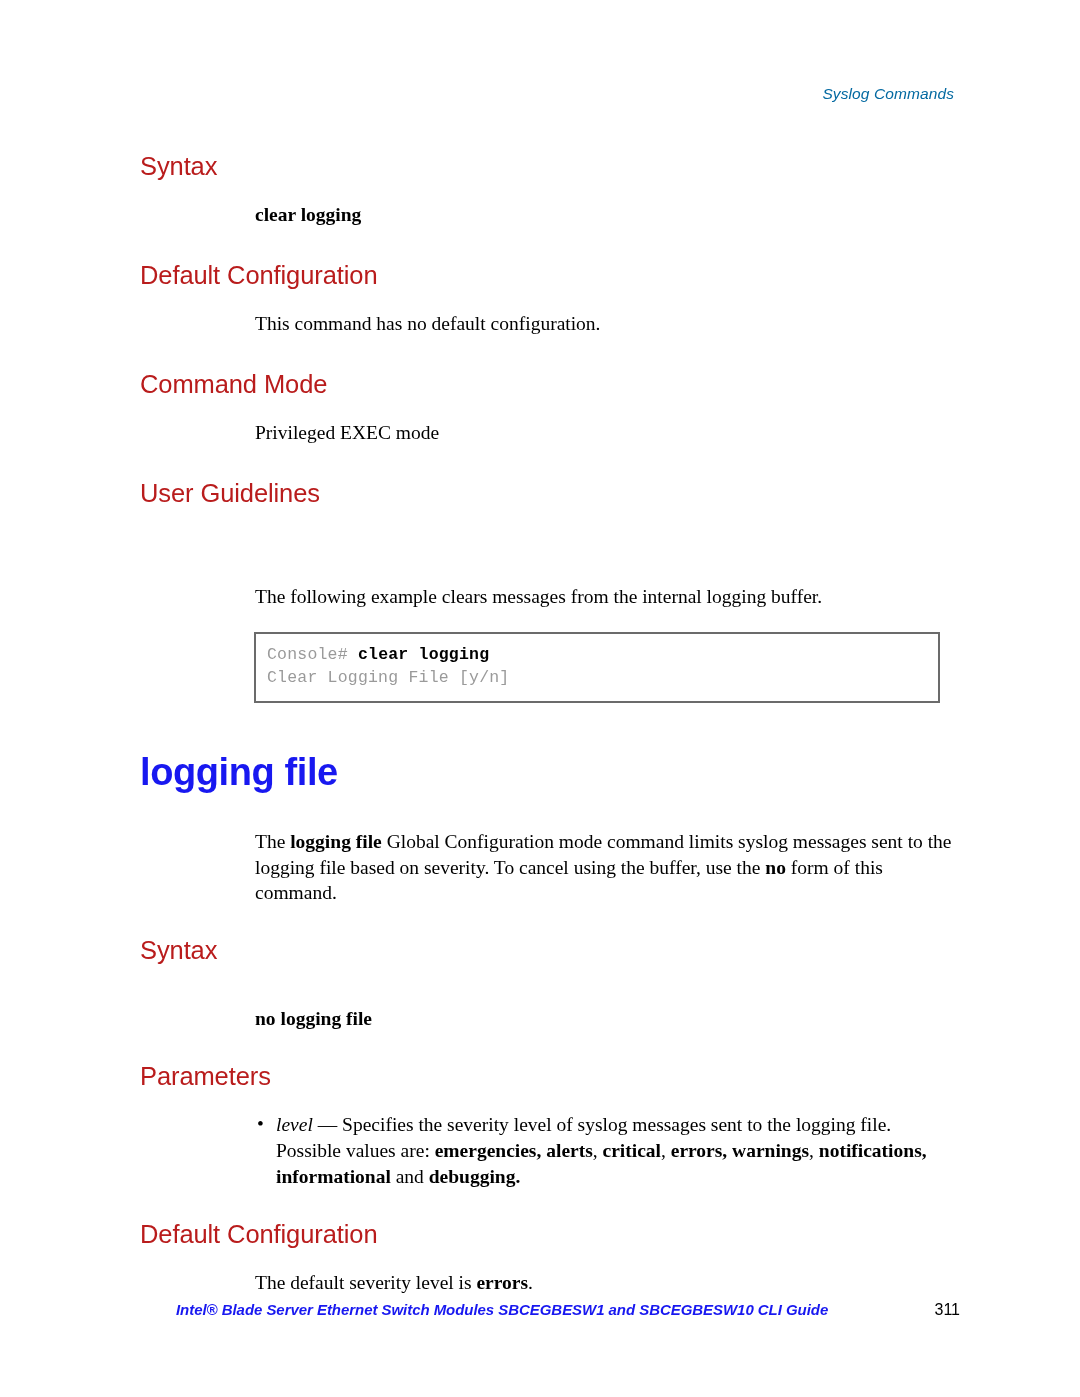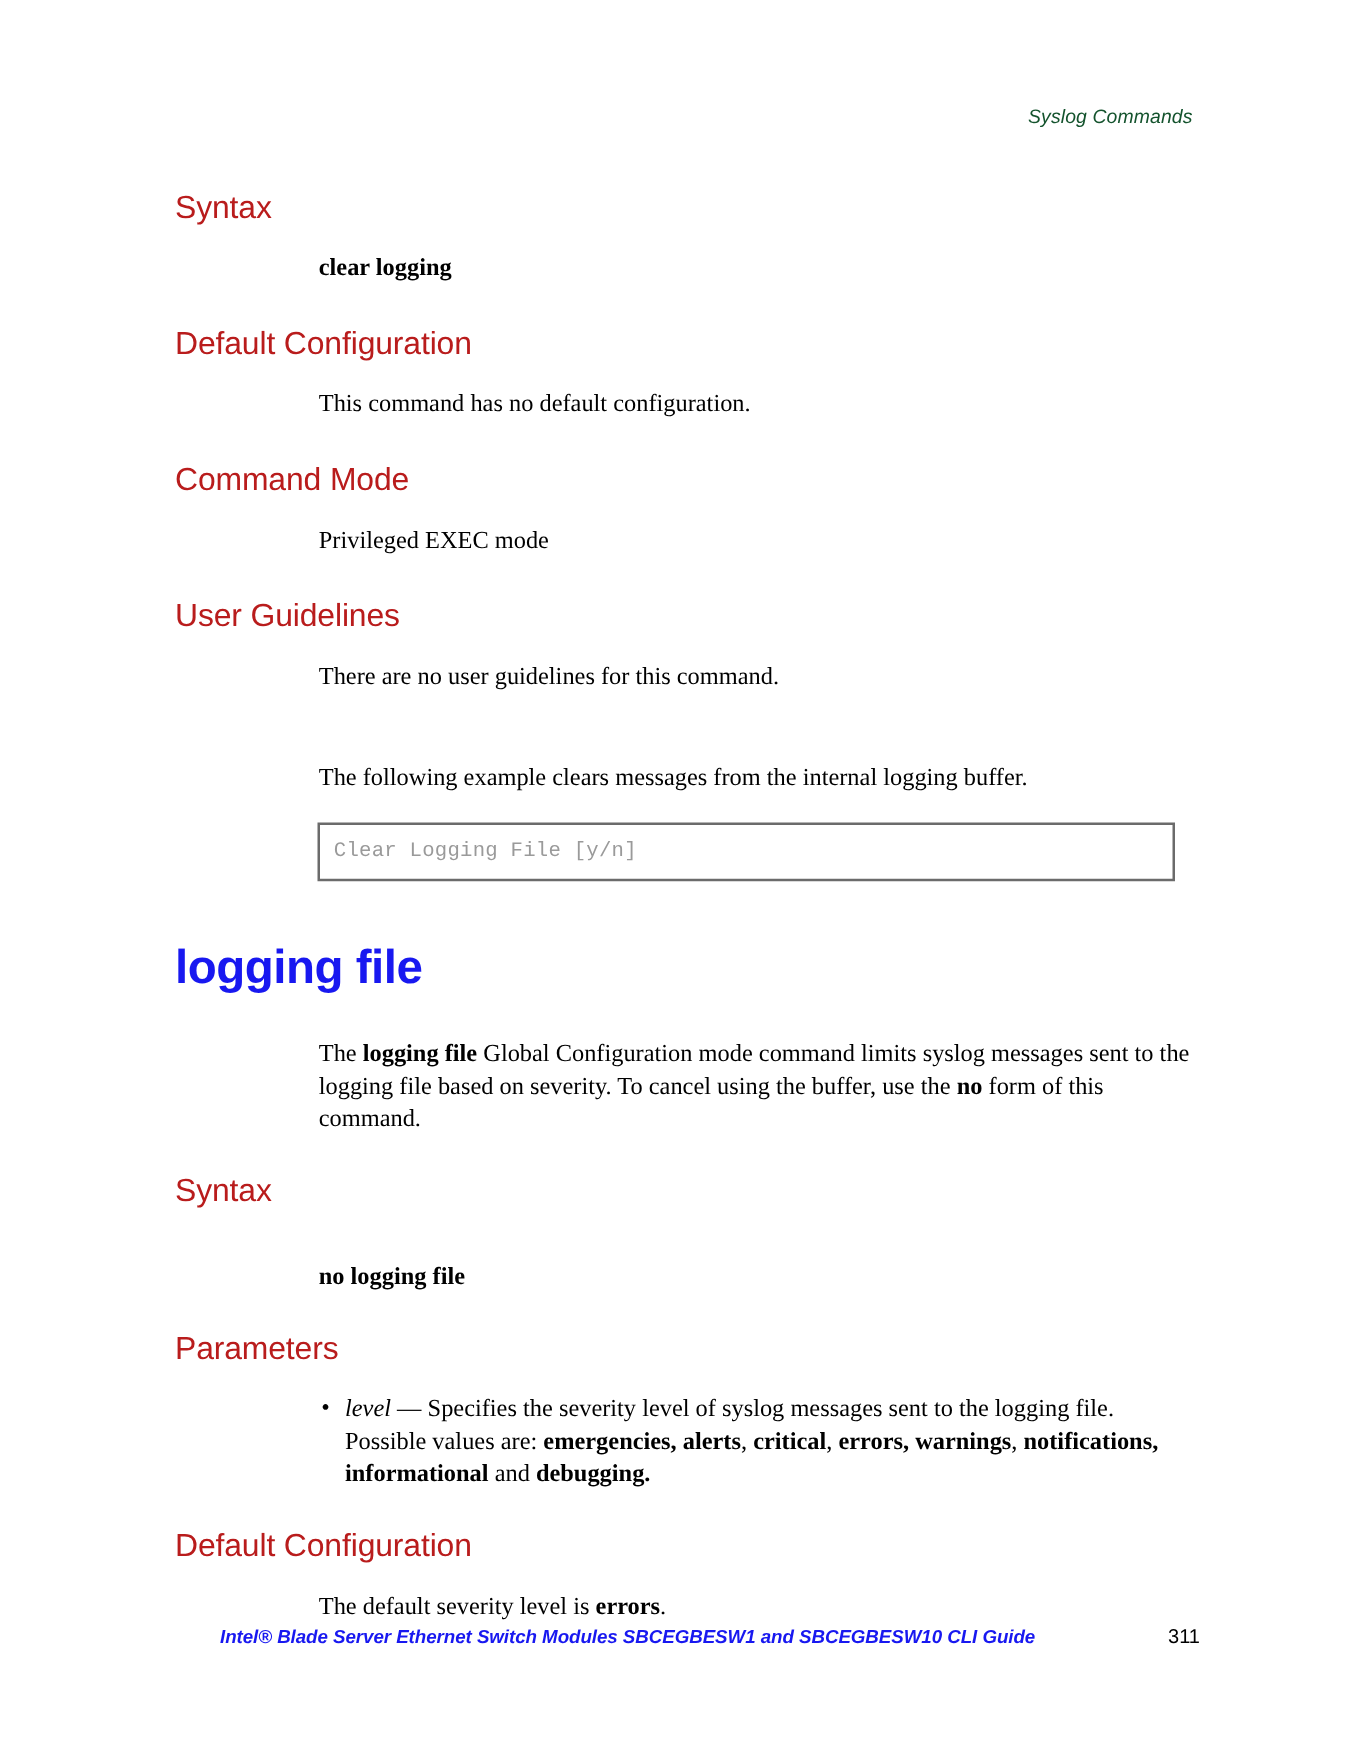--- a/index.html
+++ b/index.html
@@ -17,21 +17,21 @@
   }
 
   
   .running-header {
     position: absolute;
     top: 85px;
     right: 126px;
     font-family: "Liberation Sans", sans-serif;
     font-style: italic;
     font-size: 15.5px;
-    color: #14532d;
+    color: #0369a1;
     letter-spacing: 0.1px;
   }
 
   
   .content {
     position: absolute;
     left: 140px;
     top: 152px;
     width: 820px;
   }
@@ -169,27 +169,27 @@
     <div class="body-block">This command has no default configuration.</div>
     <div class="sp-body-to-head"></div>
 
     <h2 class="section-head">Command Mode</h2>
     <div class="sp-head-to-body"></div>
     <div class="body-block">Privileged EXEC mode</div>
     <div class="sp-body-to-head"></div>
 
     <h2 class="section-head">User Guidelines</h2>
     <div class="sp-head-to-body"></div>
-    <div class="body-block">There are no user guidelines for this command.</div>
     <div class="sp-body-to-head"></div>
 
     <div class="sp-head-to-body"></div>
     <div class="body-block">The following example clears messages from the internal logging buffer.</div>
 
     <div class="console-box">
+      <div class="console-line"><span>Console# </span><span class="cmd">clear logging</span></div>
       <div class="console-line">Clear Logging File [y/n]</div>
     </div>
 
     <div style="height:50px"></div>
     <h1 class="command-title">logging file</h1>
     <div style="height:36px"></div>
 
     <div class="body-block"><span>The </span><span class="bold">logging file</span><span> Global Configuration mode command limits syslog messages sent to the logging file based on severity. To cancel using the buffer, use the </span><span class="bold">no</span><span> form of this command.</span></div>
 
     <div style="height:30px"></div>

